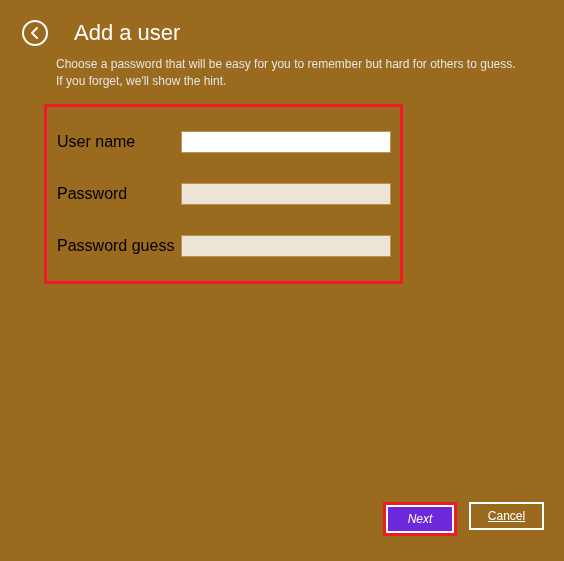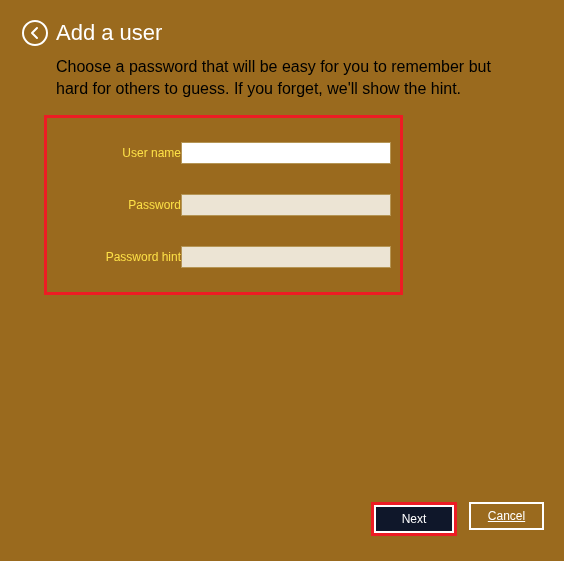--- a/index.html
+++ b/index.html
@@ -9,63 +9,62 @@
       background: #9a6a1e;
       font-family: "Segoe UI", sans-serif;
       color: #ffffff;
       position: relative;
       overflow: hidden;
     }
     .header {
       display: flex;
       align-items: flex-end;
       padding: 20px 0 0 22px;
-      gap: 8px;
+      gap: 26px;
     }
     .back-btn {
       width: 26px;
       height: 26px;
       border: 2px solid #ffffff;
       border-radius: 50%;
       display: flex;
       align-items: center;
       justify-content: center;
       cursor: pointer;
       flex-shrink: 0;
     }
     .back-btn svg { display: block; }
     .title {
       font-size: 22px;
       font-weight: 300;
       color: #ffffff;
     }
     .subtitle {
       padding: 10px 48px 0 56px;
-      font-size: 16px;
+      font-size: 12px;
       line-height: 1.4;
-      color: #000000;
+      color: #e5e5e5;
     }
     .form-wrap {
       margin: 14px 0 0 44px;
       width: 359px;
       border: 3px solid #ed1c24;
       padding: 14px 8px 18px 8px;
     }
     .field-row {
       display: flex;
       align-items: center;
       margin: 10px 0 30px 0;
     }
     .field-row:last-child { margin-bottom: 6px; }
     .field-label {
       width: 126px;
-      font-size: 12px;
-      color: #fde047;
+      font-size: 16px;
+      color: #000000;
       padding-left: 2px;
-      text-align: right;
     }
     .field-input {
       width: 210px;
       height: 22px;
       border: 1px solid #b59555;
       background: #ece4d4;
       padding: 0 4px;
       font-size: 12px;
       outline: none;
     }
@@ -85,25 +84,26 @@
       display: flex;
       align-items: center;
       justify-content: center;
       font-family: "Segoe UI", sans-serif;
     }
     .btn-next-wrap {
       border: 3px solid #ed1c24;
       padding: 0;
     }
     .btn-next {
-      background: #0f172a;
+      background: #6d28d9;
       color: #ffffff;
       border: 2px solid #ffffff;
-      width: 80px;
+      width: 68px;
       height: 28px;
+      font-style: italic;
     }
     .btn-cancel {
       background: transparent;
       color: #ffffff;
       border: 2px solid #ffffff;
       text-decoration: underline;
     }
   </style>
 </head>
 <body>
@@ -124,21 +124,21 @@
 <div class="form-wrap">
   <div class="field-row">
     <div class="field-label">User name</div>
     <input class="field-input white" type="text" value="" style="">
   </div>
   <div class="field-row">
     <div class="field-label">Password</div>
     <input class="field-input" type="password" value="" style="">
   </div>
   <div class="field-row">
-    <div class="field-label">Password hint</div>
+    <div class="field-label">Password guess</div>
     <input class="field-input" type="text" value="" style="">
   </div>
 </div>
 
 <div class="footer">
   <div class="btn-next-wrap">
     <button class="btn btn-next">Next</button>
   </div>
   <button class="btn btn-cancel">Cancel</button>
 </div>

